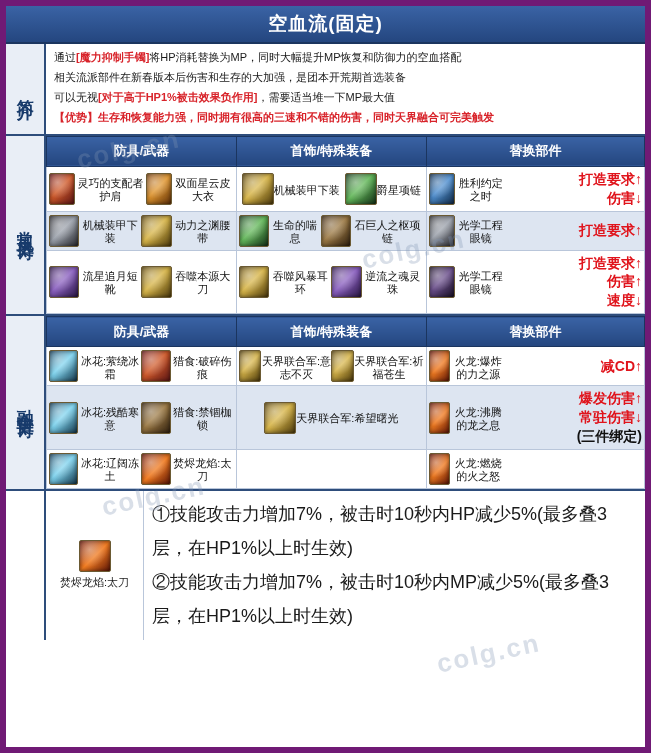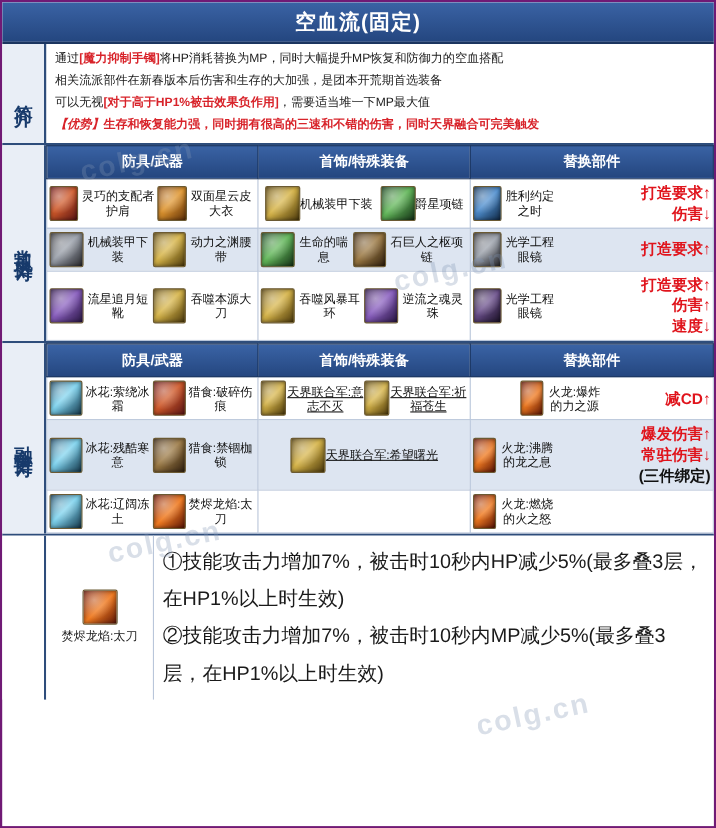--- a/index.html
+++ b/index.html
@@ -8,21 +8,21 @@
     width: 651px; height: 753px;
     background: #ffffff;
     font-family: "Liberation Sans", sans-serif;
     font-size: 12px;
     color: #1a1a1a;
     overflow: hidden;
   }
   .page {
     position: relative;
     width: 651px; height: 753px;
-    border: 2px solid #701a75;
+    border: 6px solid #701a75;
     background: #ffffff;
     overflow: hidden;
   }
 
   
   .title-bar {
     height: 38px;
     background: #2e5596;
     background: linear-gradient(#3a63a5, #24467f);
     color: #ffffff;
@@ -45,21 +45,21 @@
   }
   .row-label span { writing-mode: vertical-rl; letter-spacing: 4px; }
   .row-body { flex: 1 1 auto; position: relative; }
 
   
   .intro { padding: 6px 8px 8px 8px; }
   .intro p { margin: 0 0 4px 0; line-height: 1.45; font-size: 11px; }
   .intro p:last-child { margin-bottom: 0; }
   .hl-red { color: #d8232a; font-weight: bold; }
   .hl-green { color: #1e8a3c; font-weight: bold; }
-  .tag-adv { color: #d8232a; font-weight: bold; font-style: italic; }
+  .tag-adv { color: #d8232a; font-weight: bold; }
   .tag-dis { color: #1e8a3c; font-weight: bold; }
 
   
   .grid { width: 100%; border-collapse: collapse; table-layout: fixed; }
   .grid th {
     background: #2e5596;
     background: linear-gradient(#3a63a5, #24467f);
     color: #fff; font-size: 13px; font-weight: bold;
     height: 30px; border: 1px solid #1b355f;
   }
@@ -266,21 +266,21 @@
                 <div class="ico ico-purple"></div>
                 <div class="nm">流星追月短靴</div>
               </div>
               <div class="cellitem">
                 <div class="ico ico-gold"></div>
                 <div class="nm">吞噬本源大刀</div>
               </div>
             </div>
           </td>
           <td>
-            <div style="display:flex;justify-content:center;">
+            <div style="display:flex;justify-content:flex-end;">
               <div class="cellitem">
                 <div class="ico ico-gold"></div>
                 <div class="nm">吞噬风暴耳环</div>
               </div>
               <div class="cellitem">
                 <div class="ico ico-purple"></div>
                 <div class="nm">逆流之魂灵珠</div>
               </div>
             </div>
           </td>
@@ -328,34 +328,34 @@
                 <div class="ico ico-ice"></div>
                 <div class="nm">冰花:萦绕冰霜</div>
               </div>
               <div class="cellitem">
                 <div class="ico ico-red"></div>
                 <div class="nm">猎食:破碎伤痕</div>
               </div>
             </div>
           </td>
           <td>
-            <div style="display:flex;justify-content:space-between;text-decoration:underline;">
+            <div style="display:flex;justify-content:space-between;">
               <div class="cellitem">
                 <div class="ico ico-gold"></div>
                 <div class="nm">天界联合军:意志不灭</div>
               </div>
               <div class="cellitem">
                 <div class="ico ico-gold"></div>
                 <div class="nm">天界联合军:祈福苍生</div>
               </div>
             </div>
           </td>
           <td>
             <div class="subcell">
-              <div class="cellitem" style="width:78px;margin-left:43px;">
+              <div class="cellitem" style="width:78px;">
                 <div class="ico ico-flame"></div>
                 <div class="nm">火龙:爆炸的力之源</div>
               </div>
               <div class="txtbox">
                 <div class="note note-red">减CD↑</div>
               </div>
             </div>
           </td>
         </tr>
 
@@ -366,21 +366,21 @@
                 <div class="ico ico-ice"></div>
                 <div class="nm">冰花:残酷寒意</div>
               </div>
               <div class="cellitem">
                 <div class="ico ico-brown"></div>
                 <div class="nm">猎食:禁锢枷锁</div>
               </div>
             </div>
           </td>
           <td>
-            <div style="display:flex;justify-content:center;text-decoration:underline;">
+            <div style="display:flex;justify-content:center;">
               <div class="cellitem">
                 <div class="ico ico-gold"></div>
                 <div class="nm">天界联合军:希望曙光</div>
               </div>
             </div>
           </td>
           <td>
             <div class="subcell">
               <div class="cellitem" style="width:78px;">
                 <div class="ico ico-flame"></div>

